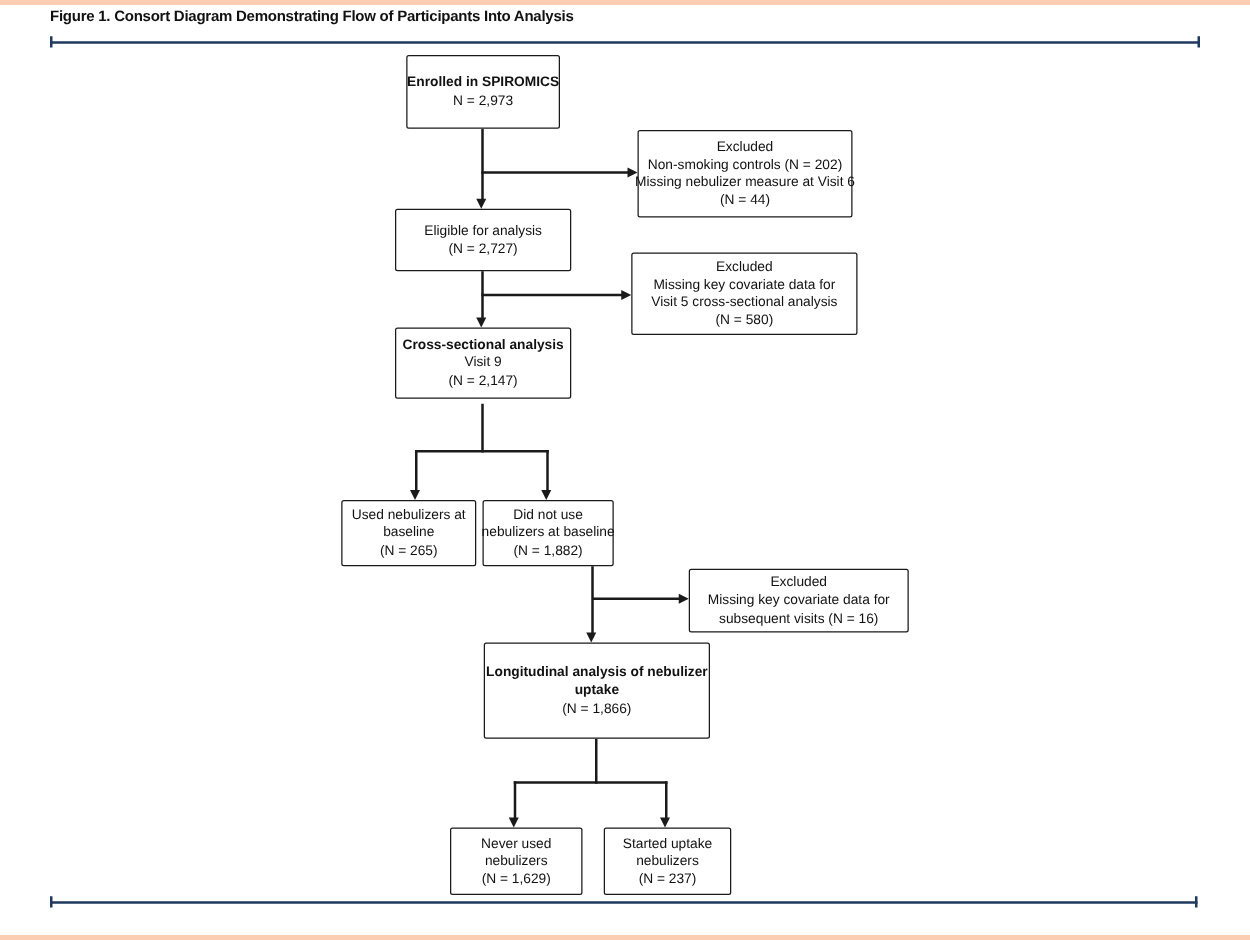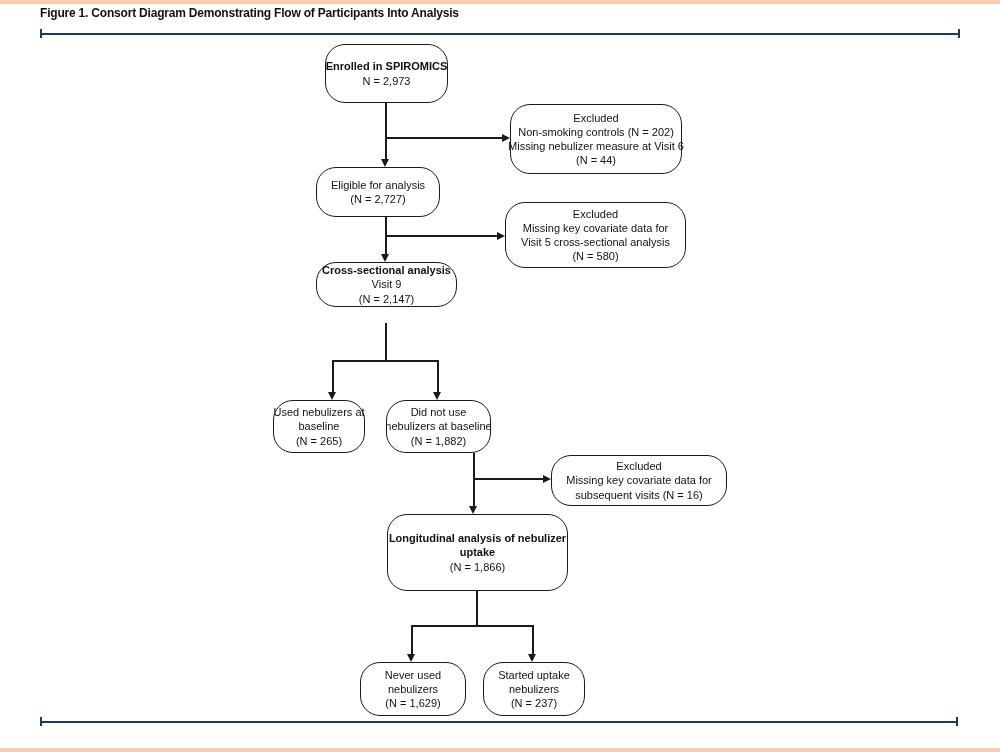--- a/index.html
+++ b/index.html
@@ -10,21 +10,21 @@
   .accent-bar{position:absolute;left:0;width:1000px;height:4px;background:#fbcdb3;}
   .accent-top{top:0;}
   .accent-bottom{top:748px;}
   .fig-title{position:absolute;left:40px;top:6px;font-size:12px;font-weight:bold;letter-spacing:-0.2px;white-space:nowrap;}
   .rule{position:absolute;height:2px;background:#20395e;}
   .rule-cap{position:absolute;width:2px;height:9px;background:#20395e;}
   .footnote{position:absolute;left:42px;top:728px;font-size:10.5px;white-space:nowrap;}
 
   .node{
     position:absolute;box-sizing:border-box;background:#fff;
-    border:1.5px solid #1a1a1a;border-radius:20px;
+    border:1.5px solid #1a1a1a;border-radius:2px;
     display:flex;flex-direction:column;justify-content:center;align-items:center;
     text-align:center;font-size:11px;line-height:1.28;padding:1px 2px;z-index:2;
   }
   .node .line{white-space:nowrap;}
   .node .bold{font-weight:bold;}
 
   .vline{position:absolute;width:2px;background:#1a1a1a;z-index:1;}
   .hline{position:absolute;height:2px;background:#1a1a1a;z-index:1;}
   .arrow-down{position:absolute;width:0;height:0;z-index:1;
     border-left:4.5px solid transparent;border-right:4.5px solid transparent;border-top:8px solid #1a1a1a;}
@@ -49,39 +49,39 @@
     <div class="line">N = 2,973</div>
   </div>
 
   <div class="node" style="left:510px;top:104px;width:172px;height:70px;">
     <div class="line">Excluded</div>
     <div class="line">Non-smoking controls (N = 202)</div>
     <div class="line">Missing nebulizer measure at Visit 6</div>
     <div class="line">(N = 44)</div>
   </div>
 
-  <div class="node" style="left:316px;top:167px;width:124px;height:50px;">
+  <div class="node" style="left:316px;top:167px;width:141px;height:50px;">
     <div class="line">Eligible for analysis</div>
     <div class="line">(N = 2,727)</div>
   </div>
 
   <div class="node" style="left:505px;top:202px;width:181px;height:66px;">
     <div class="line">Excluded</div>
     <div class="line">Missing key covariate data for</div>
     <div class="line">Visit 5 cross-sectional analysis</div>
     <div class="line">(N = 580)</div>
   </div>
 
-  <div class="node" style="left:316px;top:262px;width:141px;height:45px;">
+  <div class="node" style="left:316px;top:262px;width:141px;height:57px;">
     <div class="line bold">Cross-sectional analysis</div>
     <div class="line">Visit 9</div>
     <div class="line">(N = 2,147)</div>
   </div>
 
-  <div class="node" style="left:273px;top:400px;width:92px;height:53px;">
+  <div class="node" style="left:273px;top:400px;width:108px;height:53px;">
     <div class="line">Used nebulizers at</div>
     <div class="line">baseline</div>
     <div class="line">(N = 265)</div>
   </div>
 
   <div class="node" style="left:386px;top:400px;width:105px;height:53px;text-align:center;">
     <div class="line">Did not use</div>
     <div class="line">nebulizers at baseline</div>
     <div class="line">(N = 1,882)</div>
   </div>

